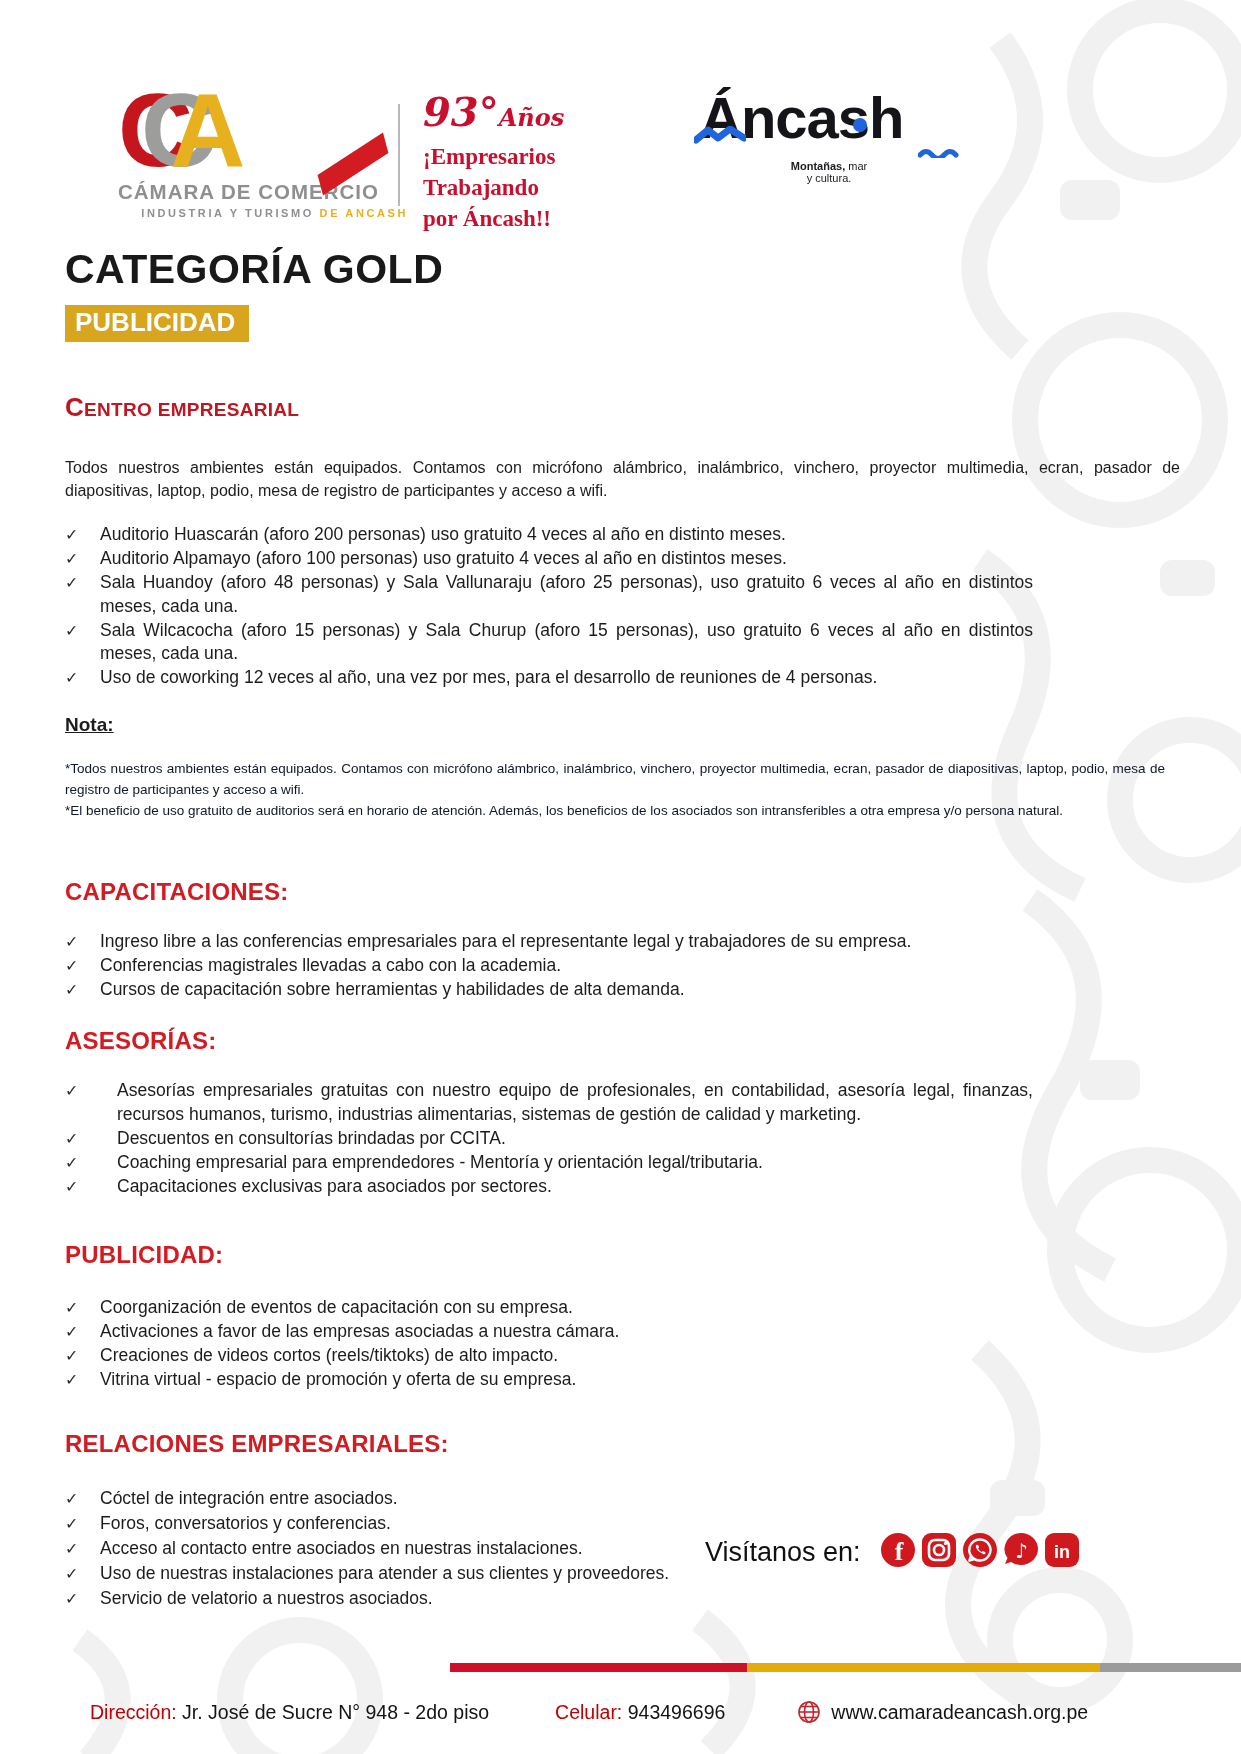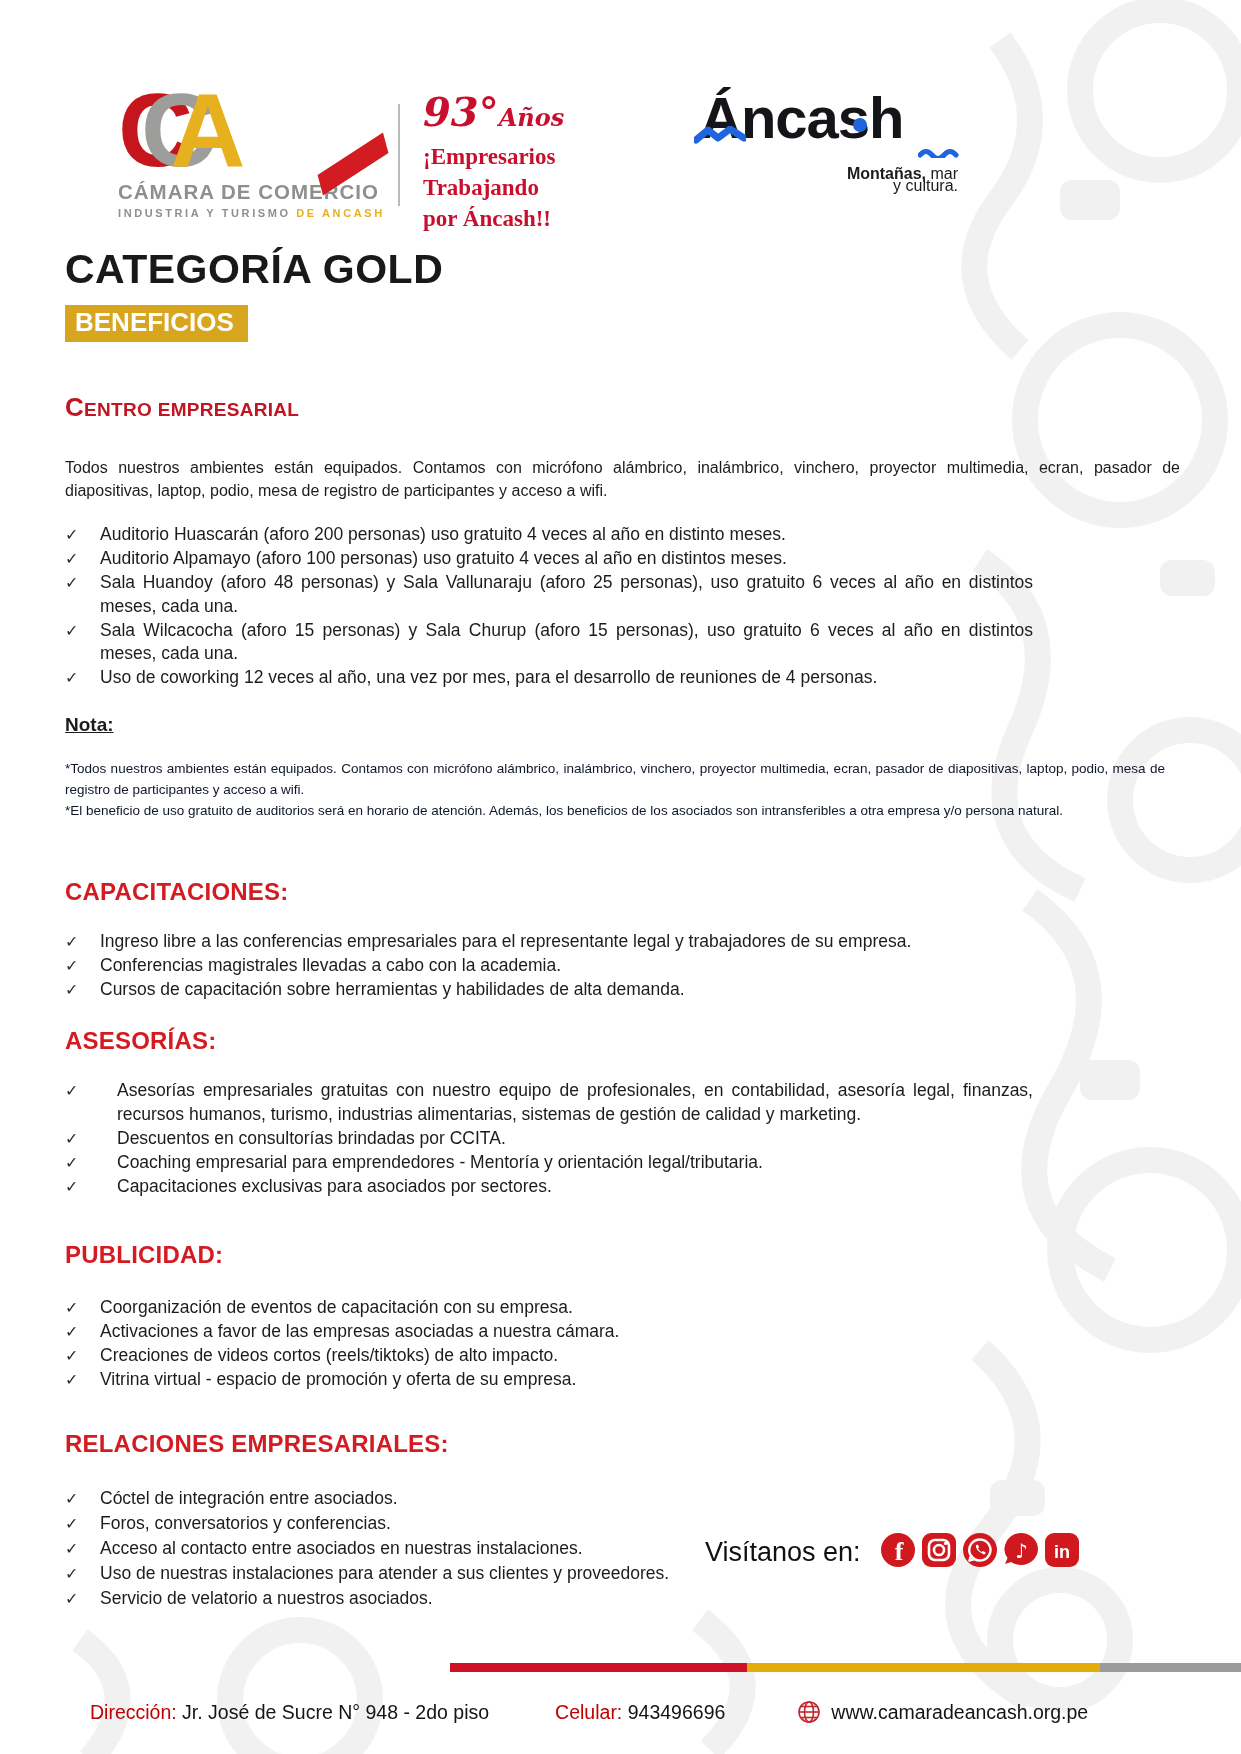--- a/index.html
+++ b/index.html
@@ -14,37 +14,37 @@
 
   
   .cca-logo { position:absolute; left:118px; top:82px; width:290px; }
   .cca-letters { font-weight:800; font-size:104px; line-height:96px; letter-spacing:-6px; white-space:nowrap; }
   .cca-c1 { color:#c4161c; }
   .cca-c2 { color:#9d9d9c; margin-left:-46px; }
   .cca-a  { color:#e6b01e; margin-left:-40px; }
   .cca-stripe { position:absolute; left:196px; top:72px; width:78px; height:20px;
     background:#d21c22; transform:rotate(-33deg) skewX(-18deg); }
   .cca-line1 { margin-top:2px; color:#8f8f8e; font-weight:bold; font-size:20.5px; letter-spacing:1px; white-space:nowrap; }
-  .cca-line2 { margin-top:3px; color:#8f8f8e; font-weight:bold; font-size:11px; letter-spacing:2.6px; white-space:nowrap; }
+  .cca-line2 { margin-top:3px; color:#8f8f8e; font-weight:bold; font-size:11px; letter-spacing:2.6px; white-space:nowrap;text-align:right; }
   .cca-line2 .gold { color:#e6b01e; }
 
   .hdr-divider { position:absolute; left:398px; top:104px; width:2px; height:102px; background:#b9b9b9; }
 
   .anniv { position:absolute; left:423px; top:92px; color:#c8102e; }
   .anniv-top { font-family:"DejaVu Serif", serif; font-style:italic; font-weight:bold; line-height:40px; }
   .anniv-num { font-size:40px; }
   .anniv-unit { font-size:24px; }
   .anniv-line { font-weight:bold; font-size:23px; line-height:31px;font-family:Liberation Serif, serif; }
 
   .ancash-logo { position:absolute; left:700px; top:88px; width:280px; }
   .ancash-word { position:relative; font-weight:800; font-size:58px; letter-spacing:-1px; color:#151419; line-height:60px; }
   .ancash-wave1 { position:absolute; left:-6px; top:38px; }
   .ancash-wave2 { position:absolute; left:218px; top:58px; }
   .ancash-adot  { position:absolute; left:153px; top:30px; width:14px; height:14px; border-radius:50%; background:#1f66de; }
-  .ancash-tag { margin-top:20px; text-align:right; padding-right:22px; font-size:16px; color:#1c1b20; line-height:12px; }
+  .ancash-tag { margin-top:12px; text-align:center; padding-right:22px; font-size:11px; color:#1c1b20; line-height:12px; }
   .ancash-tag .b { font-weight:bold; }
 
   
   .doc-title { position:absolute; left:65px; top:246px; font-size:41px; font-weight:800; color:#191919; letter-spacing:0.5px; }
   .badge { position:absolute; left:65px; top:305px; background:#d8a51f; color:#ffffff;
     font-weight:bold; font-size:26px; padding:2px 14px 4px 10px; }
 
   
   .content { position:absolute; left:65px; top:392px; width:1115px; }
   .h-centro { color:#c01622; font-weight:bold; font-size:19px; letter-spacing:0.3px; }
@@ -143,21 +143,21 @@
           </svg>
         <span class="ancash-adot"></span>
       </div>
       <div class="ancash-tag">
         <div><span class="b">Montañas,</span><span> mar</span></div>
         <div>y cultura.</div>
       </div>
     </div>
 
     <div class="doc-title">CATEGORÍA GOLD</div>
-    <div class="badge">BENEFICIOS</div>
+    <div class="badge">PUBLICIDAD</div>
 
     <div class="content">
 
       <div class="h-centro"><span class="initial">C</span><span>ENTRO EMPRESARIAL</span></div>
 
       <p class="intro">Todos nuestros ambientes están equipados. Contamos con micrófono alámbrico, inalámbrico, vinchero, proyector multimedia, ecran, pasador de diapositivas, laptop, podio, mesa de registro de participantes y acceso a wifi.</p>
 
       <div class="blist">
         <div class="bullet">
             <span class="check">✓</span>

